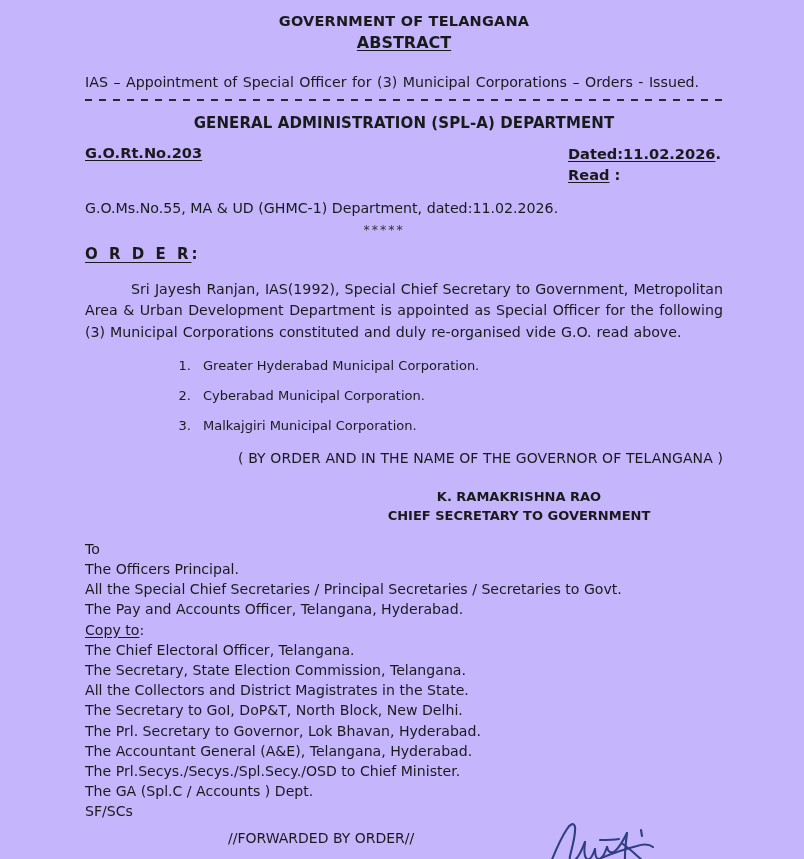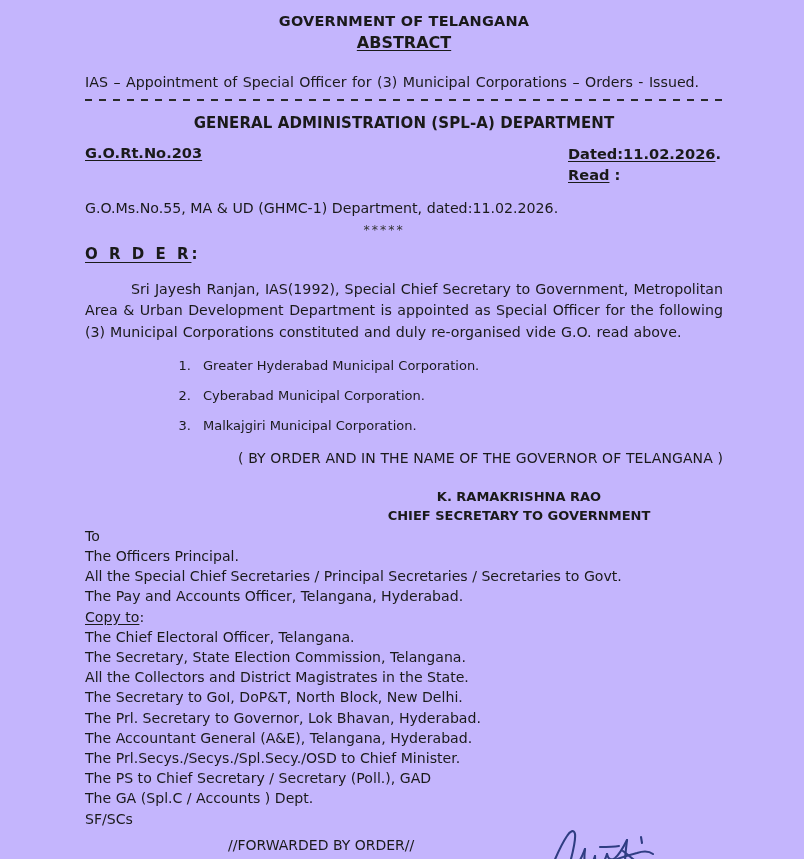--- a/index.html
+++ b/index.html
@@ -155,20 +155,21 @@
     margin-top: 22px;
     text-align: center;
     font-weight: bold;
     font-size: 13px;
     line-height: 1.45;
     padding-left: 230px;
   }
 
   
   .dist {
+    margin-top: 13px;
     font-size: 14.1px;
     line-height: 20.2px;
   }
   .dist .u {
     text-decoration: underline;
     text-underline-offset: 2px;
   }
 
   
   .footer {
@@ -250,21 +251,20 @@
       <div>All the Special Chief Secretaries / Principal Secretaries / Secretaries to Govt.</div>
       <div>The Pay and Accounts Officer, Telangana, Hyderabad.</div>
       <div><span class="u">Copy to</span><span>:</span></div>
       <div>The Chief Electoral Officer, Telangana.</div>
       <div>The Secretary, State Election Commission, Telangana.</div>
       <div>All the Collectors and District Magistrates in the State.</div>
       <div>The Secretary to GoI, DoP&amp;T, North Block, New Delhi.</div>
       <div>The Prl. Secretary to Governor, Lok Bhavan, Hyderabad.</div>
       <div>The Accountant General (A&amp;E), Telangana, Hyderabad.</div>
       <div>The Prl.Secys./Secys./Spl.Secy./OSD to Chief Minister.</div>
-      <div>The PS to Chief Secretary / Secretary (Poll.), GAD</div>
       <div>The GA (Spl.C / Accounts ) Dept.</div>
       <div>SF/SCs</div>
     </div>
 
     <div class="footer">
       <div class="forwarded">//FORWARDED BY ORDER//</div>
 
       <div class="sig-wrap">
         <svg width="150" height="62" viewBox="0 0 150 62">
           <g fill="none" stroke="#2f3d82" stroke-width="2.1" stroke-linecap="round" stroke-linejoin="round">

